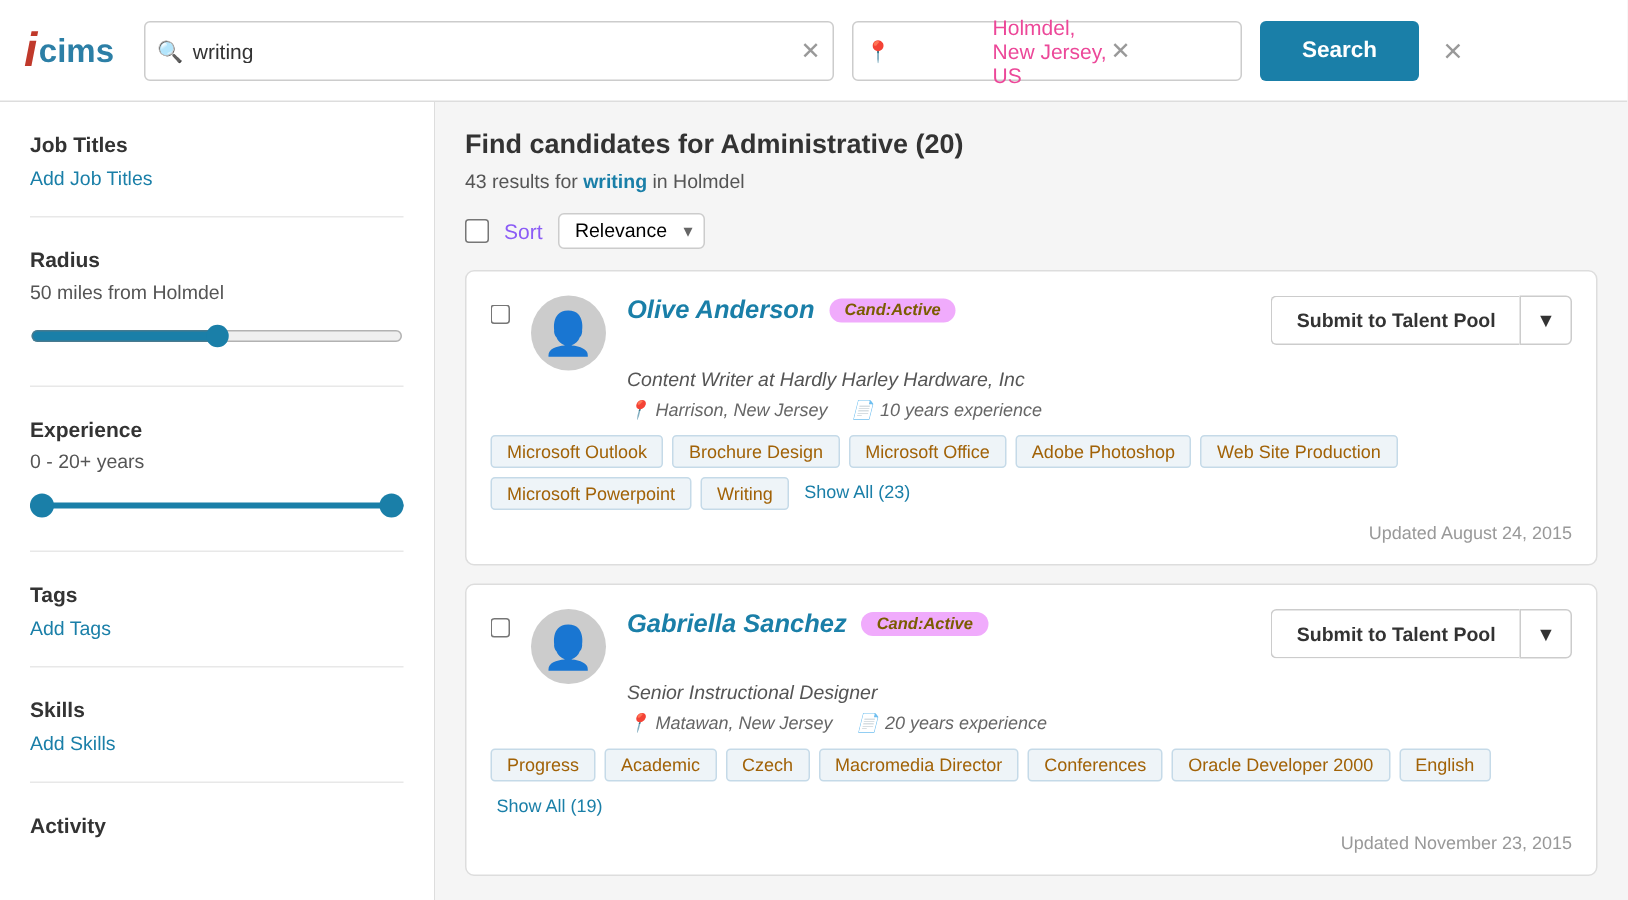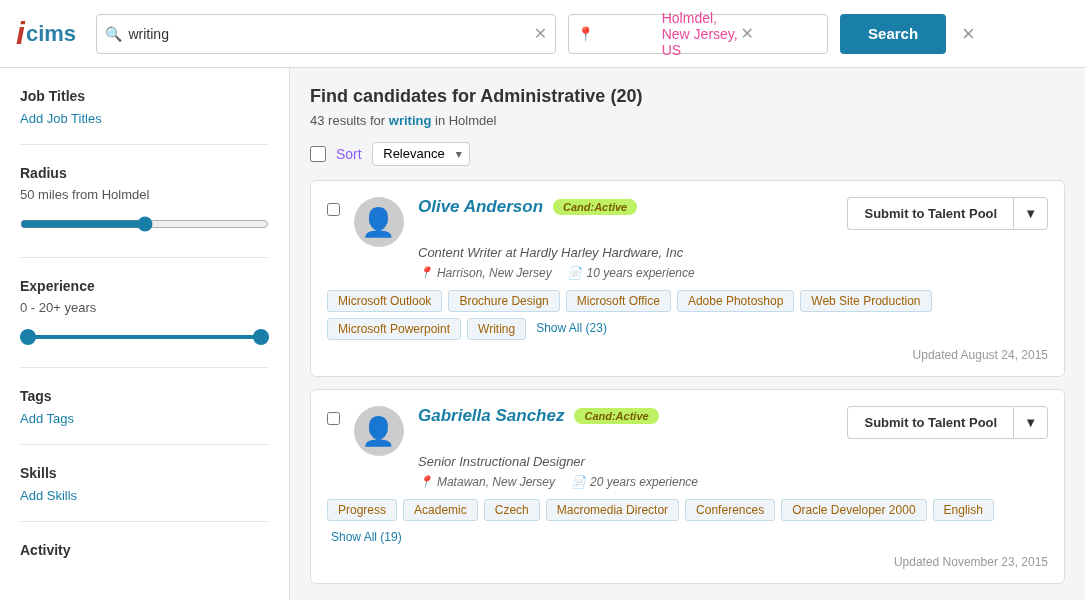--- a/index.html
+++ b/index.html
@@ -288,21 +288,21 @@
       gap: 10px;
       margin-bottom: 3px;
     }
     .candidate-name {
       font-size: 17px;
       font-weight: 600;
       color: #1a7fa8;
       cursor: pointer;
     }
     .status-badge {
-      background: #bef264;
+      background: #f0abfc;
       color: #7a5c00;
       font-size: 11px;
       font-weight: 600;
       border-radius: 10px;
       padding: 2px 10px;
     }
     .candidate-title {
       font-size: 13px;
       color: #555;
       margin-bottom: 6px;

